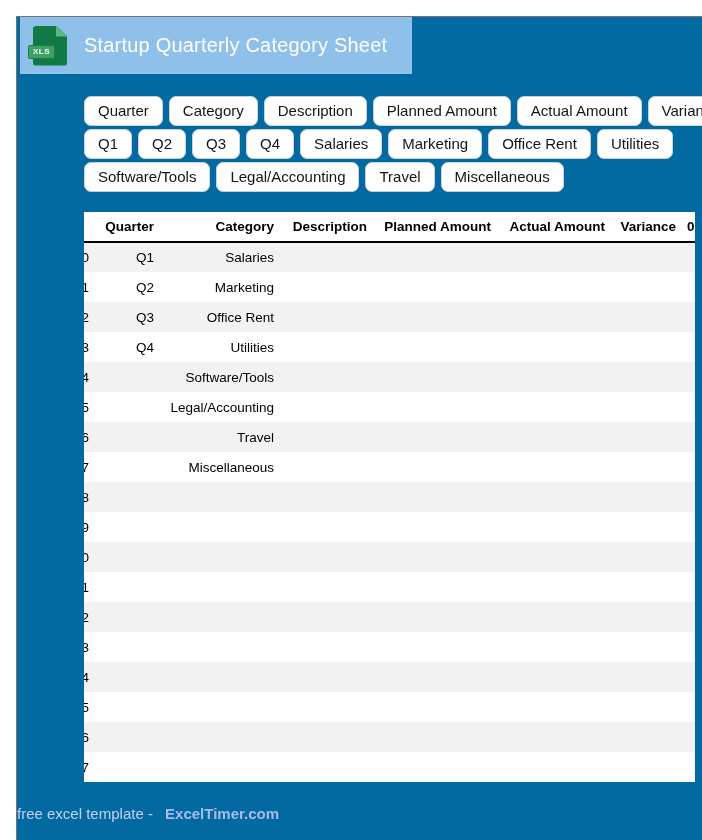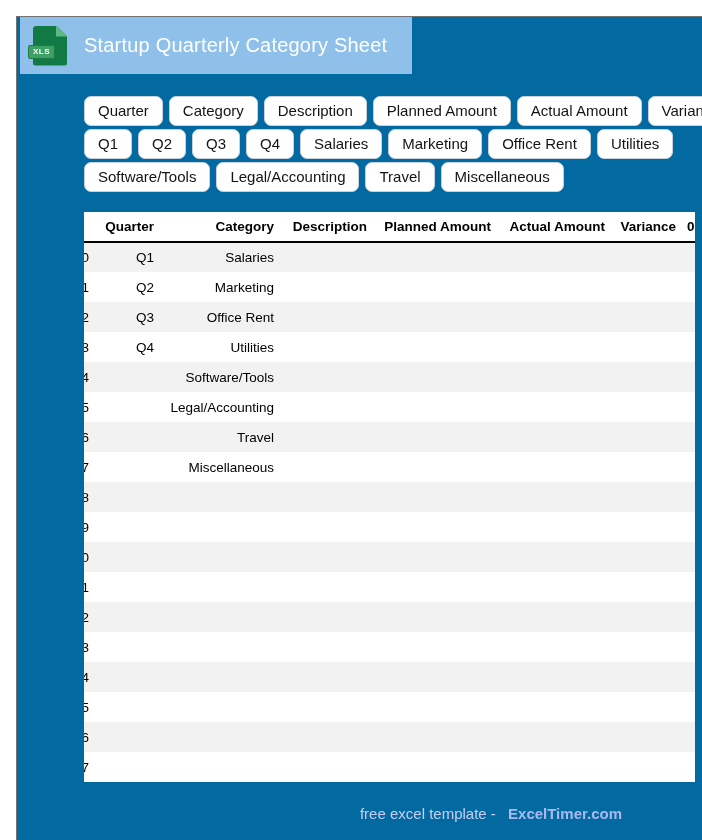--- a/index.html
+++ b/index.html
@@ -123,21 +123,21 @@
   table.sheet .c6 { width: 71px; }
   table.sheet .c7 { width: 80px; text-align: left; padding: 0 0 0 1px; }
   table.sheet tbody tr.even { background: #f2f2f2; }
   table.sheet tbody tr.odd  { background: #ffffff; }
 
   
   .footer {
     position: absolute;
     top: 788px; left: 0;
     width: 615px;
-    text-align: right;
+    text-align: left;
     padding-right: 10px;
     font-size: 15px;
     white-space: nowrap;
   }
   .footer .credit { color: #c5cff2; font-weight: 400; }
   .footer .brand  { color: #a9baee; font-weight: 700; margin-left: 8px; text-decoration: none; }
 </style>
 </head>
 <body>
 

